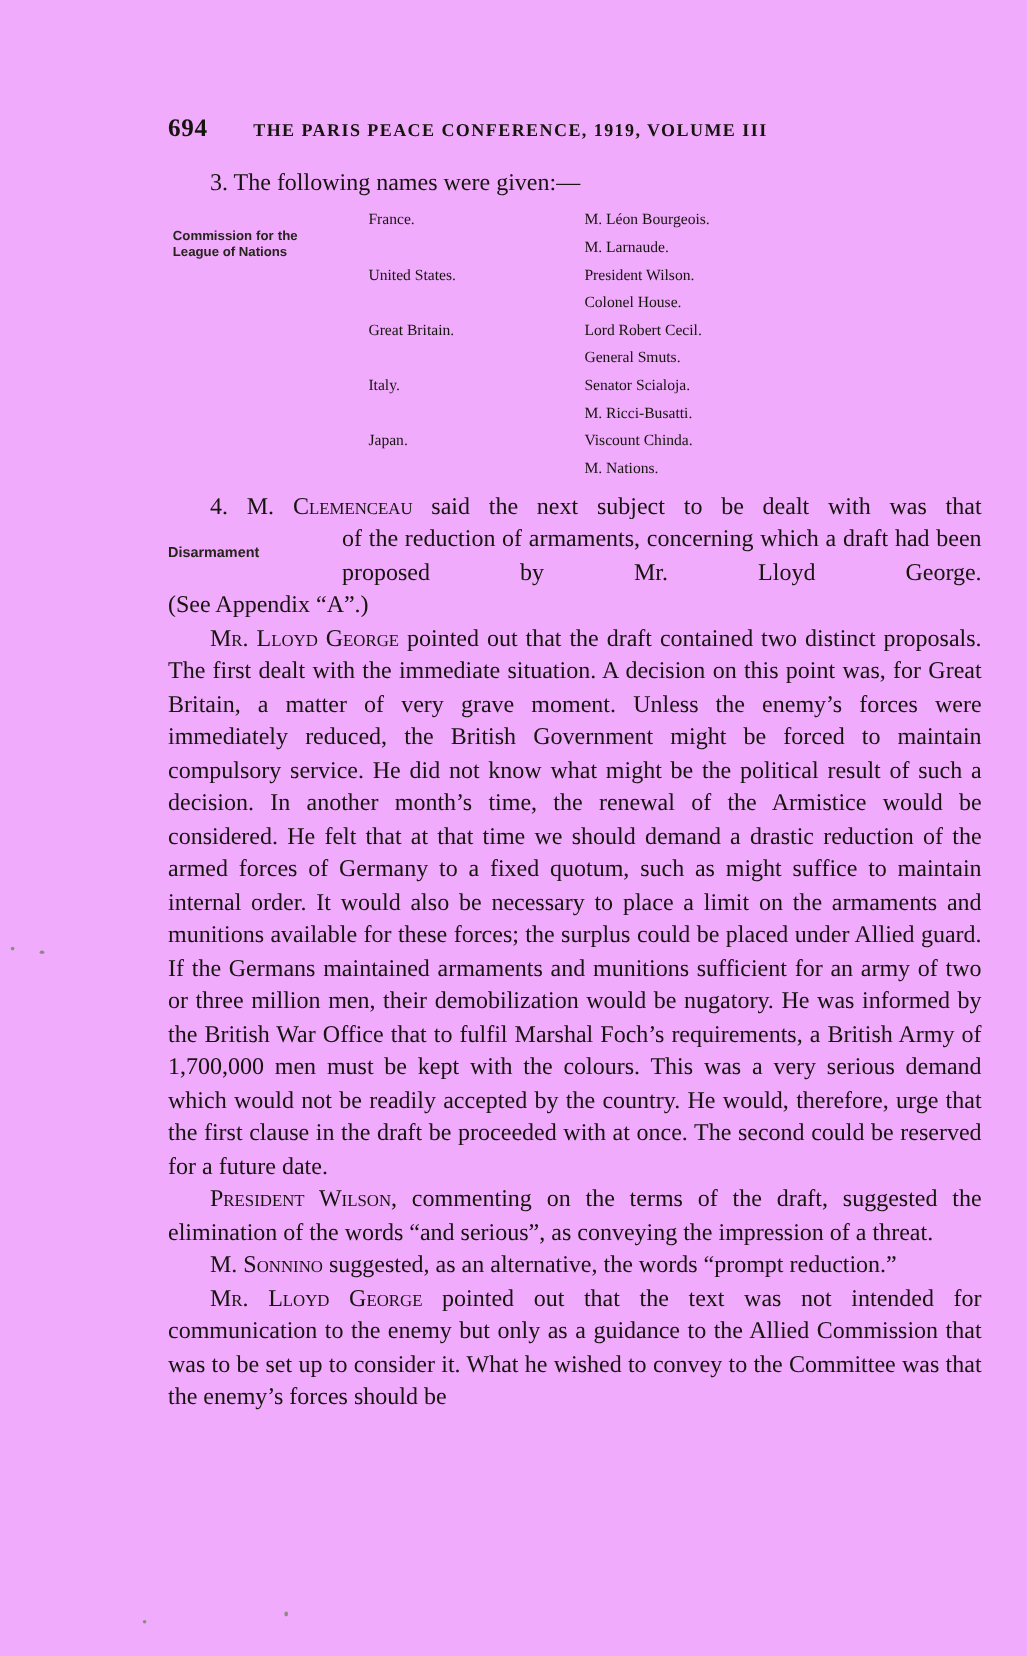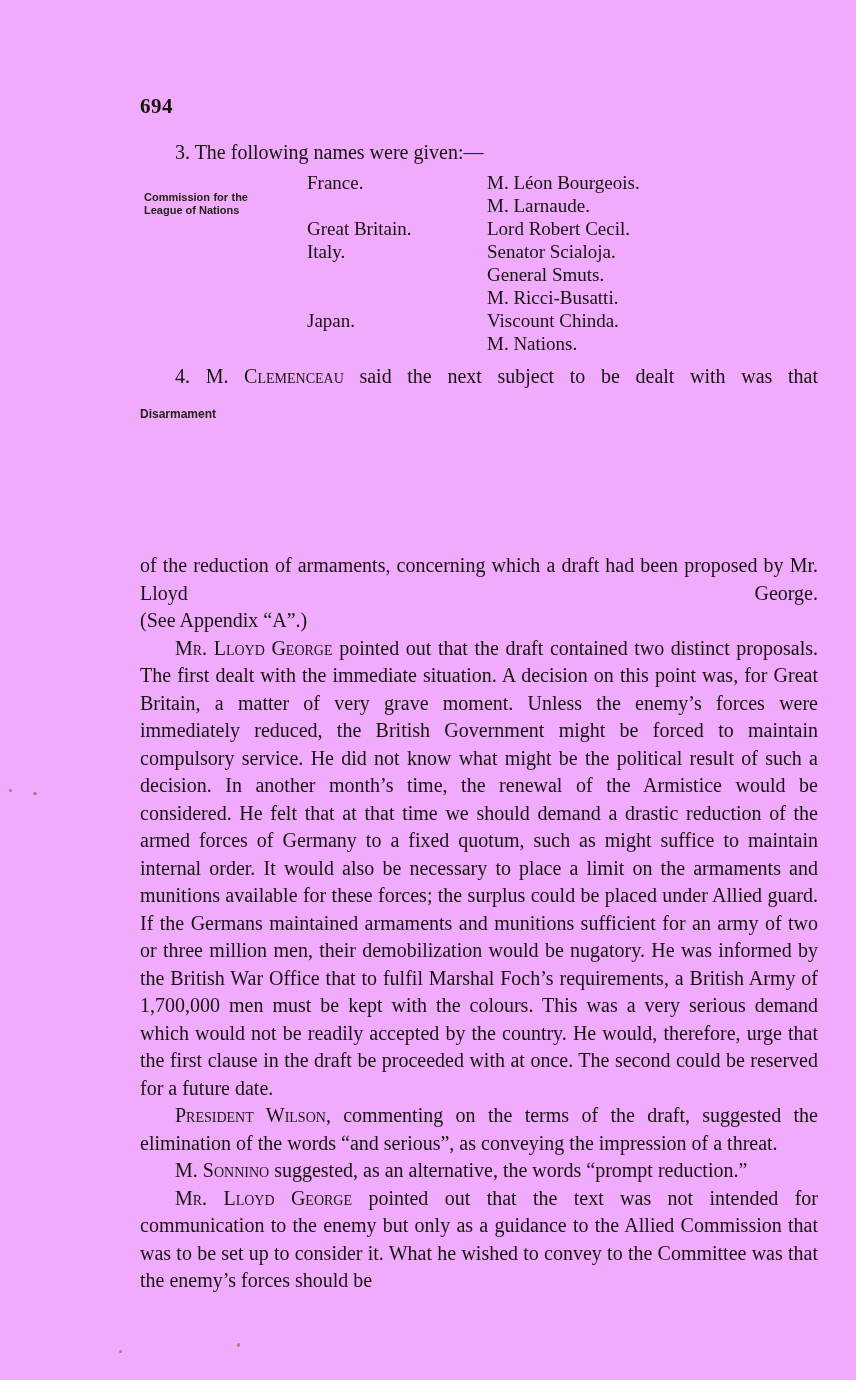--- a/index.html
+++ b/index.html
@@ -54,34 +54,34 @@
     color: #26221c;
   }
   .names-note {
     position: absolute;
     left: 4px;
     top: 20px;
     width: 104px;
   }
   .delegate-table {
     margin-left: 167px;
-    font-size: 19px;
+    font-size: 13px;
     line-height: 23px;
   }
   .delegate-row { display: flex; }
   .cell-country { width: 180px; flex: 0 0 180px; }
   .cell-name { flex: 1; }
   
   .p4-line1 {
     text-indent: 35px;
     text-align: justify;
     text-align-last: justify;
     margin-top: 8px;
   }
-  .margin-row { display: flex; flex-direction: column; }
+  .margin-row { display: flex; }
   .disarm-note {
     flex: 0 0 145px;
     width: 145px;
     padding-top: 17px;
     font-size: 12px;
     line-height: 14px;
   }
   .wrapped {
     flex: 1;
     text-align: justify;
@@ -99,50 +99,56 @@
   .speck-3 { left: 237px; top: 1343px; width: 3px; height: 4px; }
   .speck-4 { left: 119px; top: 1350px; width: 3px; height: 3px; }
 </style>
 </head>
 <body>
 
 <div class="page">
 
   <div class="running-head">
     <span class="folio">694</span>
+    <span class="head-title">THE PARIS PEACE CONFERENCE, 1919, VOLUME III</span>
   </div>
 
   <div class="bodytext">
     <p class="indent names-intro">3. The following names were given:—</p>
 
     <div class="names-block">
       <div class="margin-note names-note">Commission for the League of Nations</div>
       <div class="delegate-table">
         <div class="delegate-row">
             <span class="cell-country">France.</span>
             <span class="cell-name">M. Léon Bourgeois.</span>
           </div>
         <div class="delegate-row">
             <span class="cell-country"></span>
             <span class="cell-name">M. Larnaude.</span>
           </div>
         <div class="delegate-row">
+            <span class="cell-country">United States.</span>
+            <span class="cell-name">President Wilson.</span>
+          </div>
+        <div class="delegate-row">
             <span class="cell-country"></span>
+            <span class="cell-name">Colonel House.</span>
           </div>
         <div class="delegate-row">
             <span class="cell-country">Great Britain.</span>
             <span class="cell-name">Lord Robert Cecil.</span>
           </div>
         <div class="delegate-row">
+            <span class="cell-country"></span>
+            <span class="cell-name">General Smuts.</span>
+          </div>
+        <div class="delegate-row">
             <span class="cell-country">Italy.</span>
             <span class="cell-name">Senator Scialoja.</span>
-          </div>
-        <div class="delegate-row">
-            <span class="cell-country"></span>
-            <span class="cell-name">General Smuts.</span>
           </div>
         <div class="delegate-row">
             <span class="cell-country"></span>
             <span class="cell-name">M. Ricci-Busatti.</span>
           </div>
         <div class="delegate-row">
             <span class="cell-country">Japan.</span>
             <span class="cell-name">Viscount Chinda.</span>
           </div>
         <div class="delegate-row">

